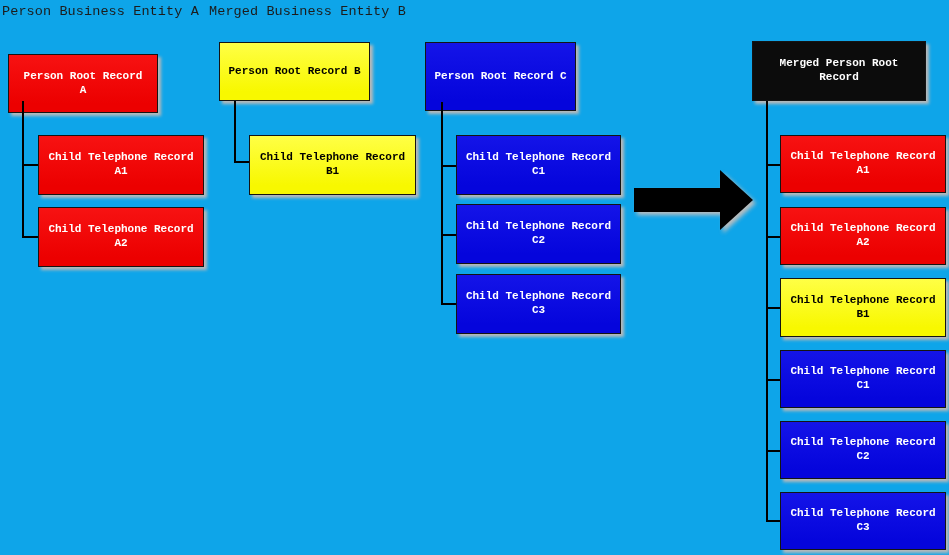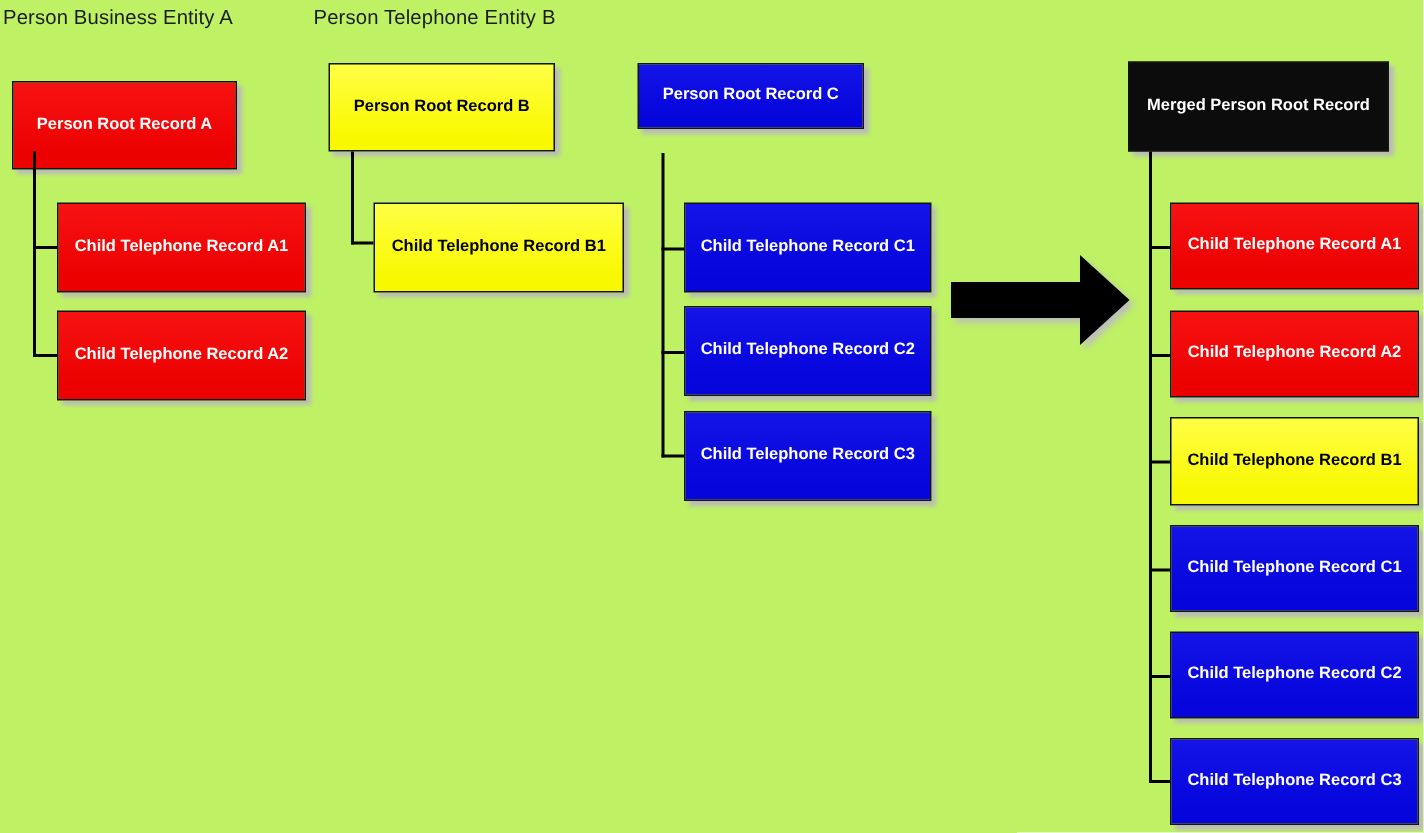--- a/index.html
+++ b/index.html
@@ -1,18 +1,18 @@
 <!DOCTYPE html>
 <html><head>
 <meta charset="utf-8">
 <style>
   html,body{margin:0;padding:0;background:#ffffff;}
   .canvas{
-    position:relative;width:949px;height:555px;background:#bef264;overflow:hidden;
-    font-family:Liberation Sans, sans-serif;
+    position:relative;width:949px;height:555px;background:#0ea5e9;overflow:hidden;
+    font-family:Liberation Mono, monospace;
   }
   .col-title{
     position:absolute;font-size:13.5px;color:#1c1c1c;white-space:nowrap;
     letter-spacing:0.1px;
   }
   .box{
     position:absolute;box-sizing:border-box;border:1px solid #141414;
     box-shadow:3px 3px 3px #b9b9b9;
     display:flex;align-items:center;justify-content:center;text-align:center;
     font-weight:bold;font-size:11px;line-height:1.25;padding:3px 8px;
@@ -25,35 +25,35 @@
   .vline{width:2px;}
   .hline{height:2px;}
   .arrow-svg{position:absolute;filter:drop-shadow(3px 3px 2px #bdbdbd);}
 </style>
 </head>
 <body>
 
 <div class="canvas">
 
   <div class="col-title" style="left:2px;top:4px;">Person Business Entity A</div>
-  <div class="col-title" style="left:209px;top:4px;">Person Telephone Entity B</div>
+  <div class="col-title" style="left:209px;top:4px;">Merged Business Entity B</div>
 
   <div class="box red" style="left:8px;top:54px;width:150px;height:59px;">Person Root Record A</div>
   <div class="line vline" style="left:22px;top:101px;height:137px;"></div>
   <div class="line hline" style="left:22px;top:164px;width:16px;"></div>
   <div class="line hline" style="left:22px;top:236px;width:16px;"></div>
   <div class="box red" style="left:38px;top:135px;width:166px;height:60px;">Child Telephone Record A1</div>
   <div class="box red" style="left:38px;top:207px;width:166px;height:60px;">Child Telephone Record A2</div>
 
   <div class="box yellow" style="left:219px;top:42px;width:151px;height:59px;">Person Root Record B</div>
   <div class="line vline" style="left:234px;top:101px;height:62px;"></div>
   <div class="line hline" style="left:234px;top:161px;width:15px;"></div>
   <div class="box yellow" style="left:249px;top:135px;width:167px;height:60px;">Child Telephone Record B1</div>
 
-  <div class="box blue" style="left:425px;top:42px;width:151px;height:44px;">Person Root Record C</div>
+  <div class="box blue" style="left:425px;top:42px;width:151px;height:69px;">Person Root Record C</div>
   <div class="line vline" style="left:441px;top:102px;height:203px;"></div>
   <div class="line hline" style="left:441px;top:165px;width:15px;"></div>
   <div class="line hline" style="left:441px;top:234px;width:15px;"></div>
   <div class="line hline" style="left:441px;top:303px;width:15px;"></div>
   <div class="box blue" style="left:456px;top:135px;width:165px;height:60px;">Child Telephone Record C1</div>
   <div class="box blue" style="left:456px;top:204px;width:165px;height:60px;">Child Telephone Record C2</div>
   <div class="box blue" style="left:456px;top:274px;width:165px;height:60px;">Child Telephone Record C3</div>
 
   <svg class="arrow-svg" style="left:630px;top:165px;" width="130" height="70" viewBox="0 0 130 70" aria-hidden="true">
     <polygon points="4,23 90,23 90,5 123,35 90,65 90,47 4,47" fill="#000000"></polygon>

